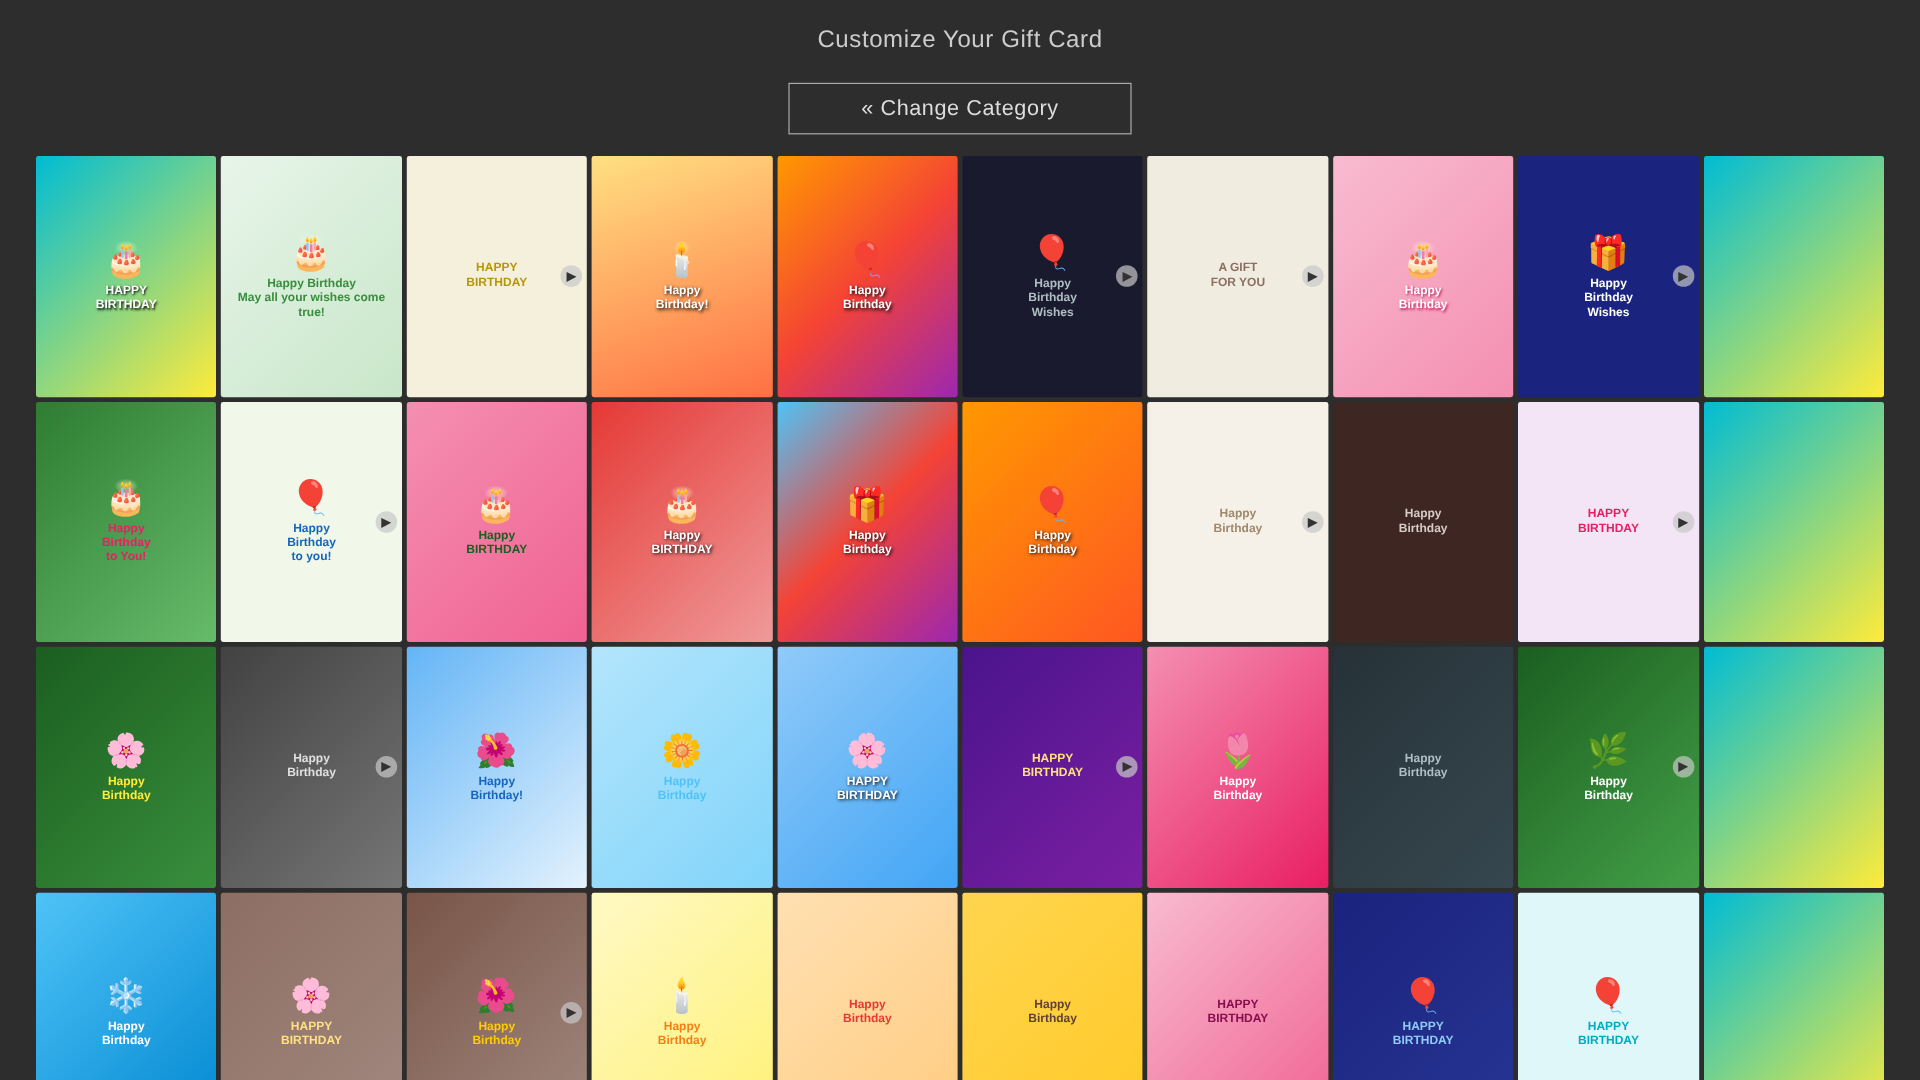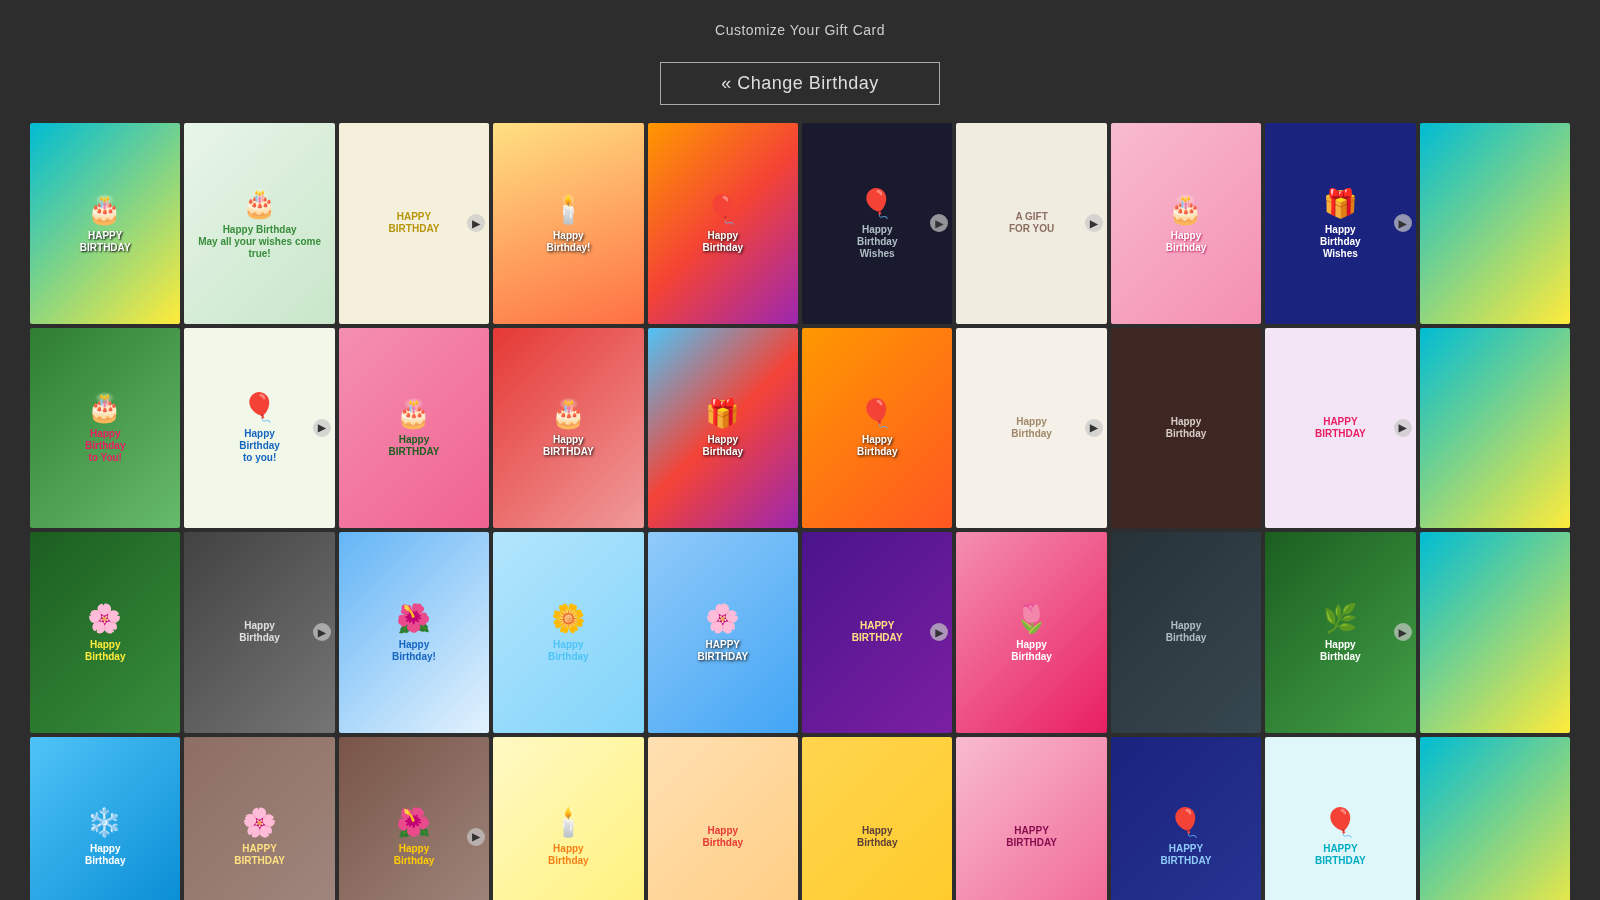--- a/index.html
+++ b/index.html
@@ -9,21 +9,21 @@
       width: 1600px;
       min-height: 900px;
       overflow-x: hidden;
     }
     .page-header {
       text-align: center;
       padding: 22px 0 10px 0;
     }
     .page-title {
       color: #cccccc;
-      font-size: 14px;
+      font-size: 20px;
       font-weight: 300;
       letter-spacing: 0.5px;
     }
     .change-category-btn {
       display: inline-block;
       margin: 14px auto 18px auto;
       border: 1.5px solid #aaa;
       background: transparent;
       color: #ddd;
       font-size: 18px;
@@ -80,21 +80,21 @@
     .card-icon { font-size: 28px; margin-bottom: 4px; }
     .card-label { font-size: 10px; font-weight: bold; text-align: center; line-height: 1.2; }
   </style>
 </head>
 <body>
 
 <div class="page-header">
   <div class="page-title">Customize Your Gift Card</div>
 </div>
 <div class="btn-row">
-  <button class="change-category-btn">« Change Birthday</button>
+  <button class="change-category-btn">« Change Category</button>
 </div>
 
 <div class="cards-grid" id="cards-grid">
 <div class="card" style="background: linear-gradient(135deg, rgb(0, 188, 212) 0%, rgb(255, 235, 59) 100%);">
       <div class="card-inner">
         <div class="card-icon">🎂</div>
         <div class="card-label" style="color: rgb(255, 255, 255); text-shadow: rgb(0, 0, 0) 1px 1px 2px; white-space: pre-line;">HAPPY
 BIRTHDAY</div>
       </div>
     </div>

